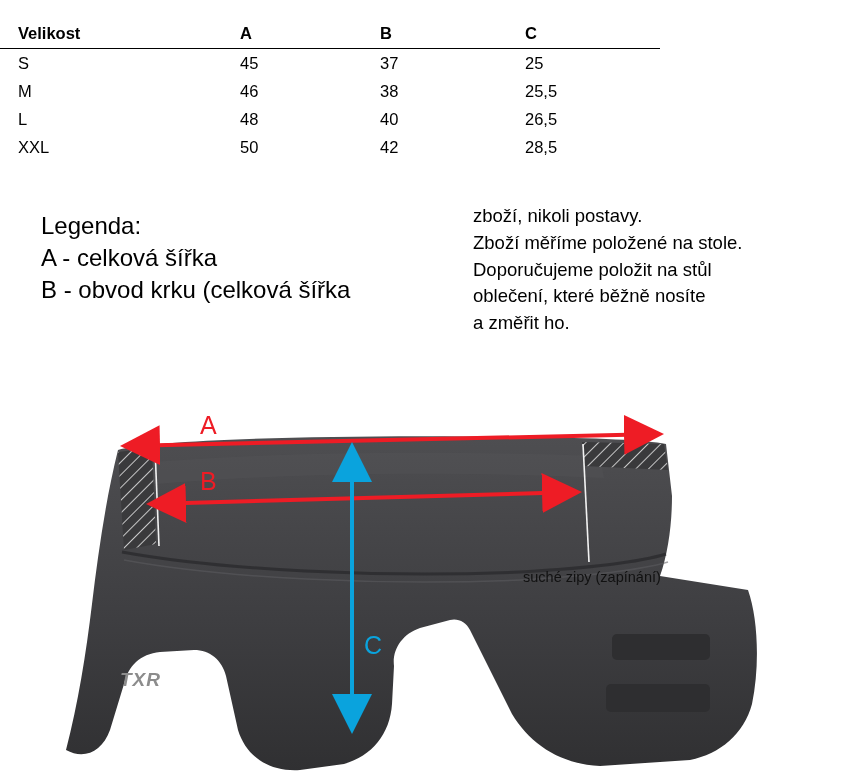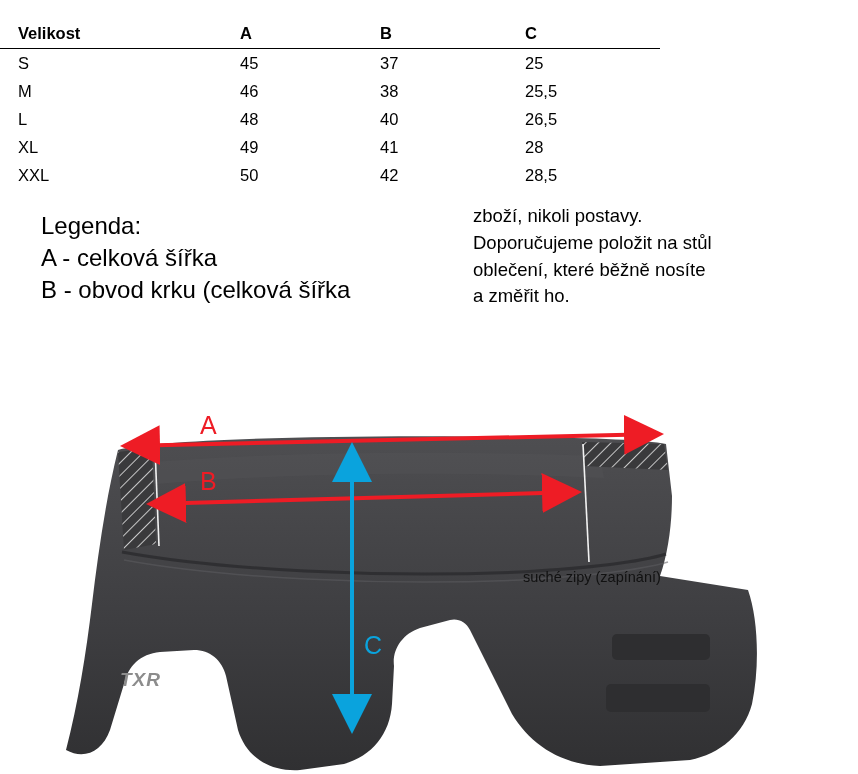--- a/index.html
+++ b/index.html
@@ -130,43 +130,38 @@
         <td class="col-b">38</td>
         <td class="col-c">25,5</td>
       </tr>
       <tr>
         <td class="col-label">L</td>
         <td class="col-a">48</td>
         <td class="col-b">40</td>
         <td class="col-c">26,5</td>
       </tr>
       <tr>
-        <td class="col-label">XL</td>
-        <td class="col-a">49</td>
-        <td class="col-b">41</td>
-        <td class="col-c">28</td>
-      </tr>
-      <tr>
         <td class="col-label">XXL</td>
         <td class="col-a">50</td>
         <td class="col-b">42</td>
         <td class="col-c">28,5</td>
       </tr>
     </tbody>
   </table>
 </div>
 
 <div id="legend">
   <div>Legenda:</div>
   <div>A - celková šířka</div>
   <div>B - obvod krku (celková šířka</div>
 </div>
 
 <div id="note">
   <div>zboží, nikoli postavy.</div>
+  <div>Zboží měříme položené na stole.</div>
   <div>Doporučujeme položit na stůl</div>
   <div>oblečení, které běžně nosíte</div>
   <div>a změřit ho.</div>
 </div>
 
 <div id="illustration">
   <svg width="858" height="370" viewBox="0 0 858 370" xmlns="http://www.w3.org/2000/svg">
     <defs>
       <pattern id="hatch" width="9" height="9" patternTransform="rotate(45)" patternUnits="userSpaceOnUse">
         <line x1="0" y1="0" x2="0" y2="9" stroke="#ffffff" stroke-width="1.6"></line>

